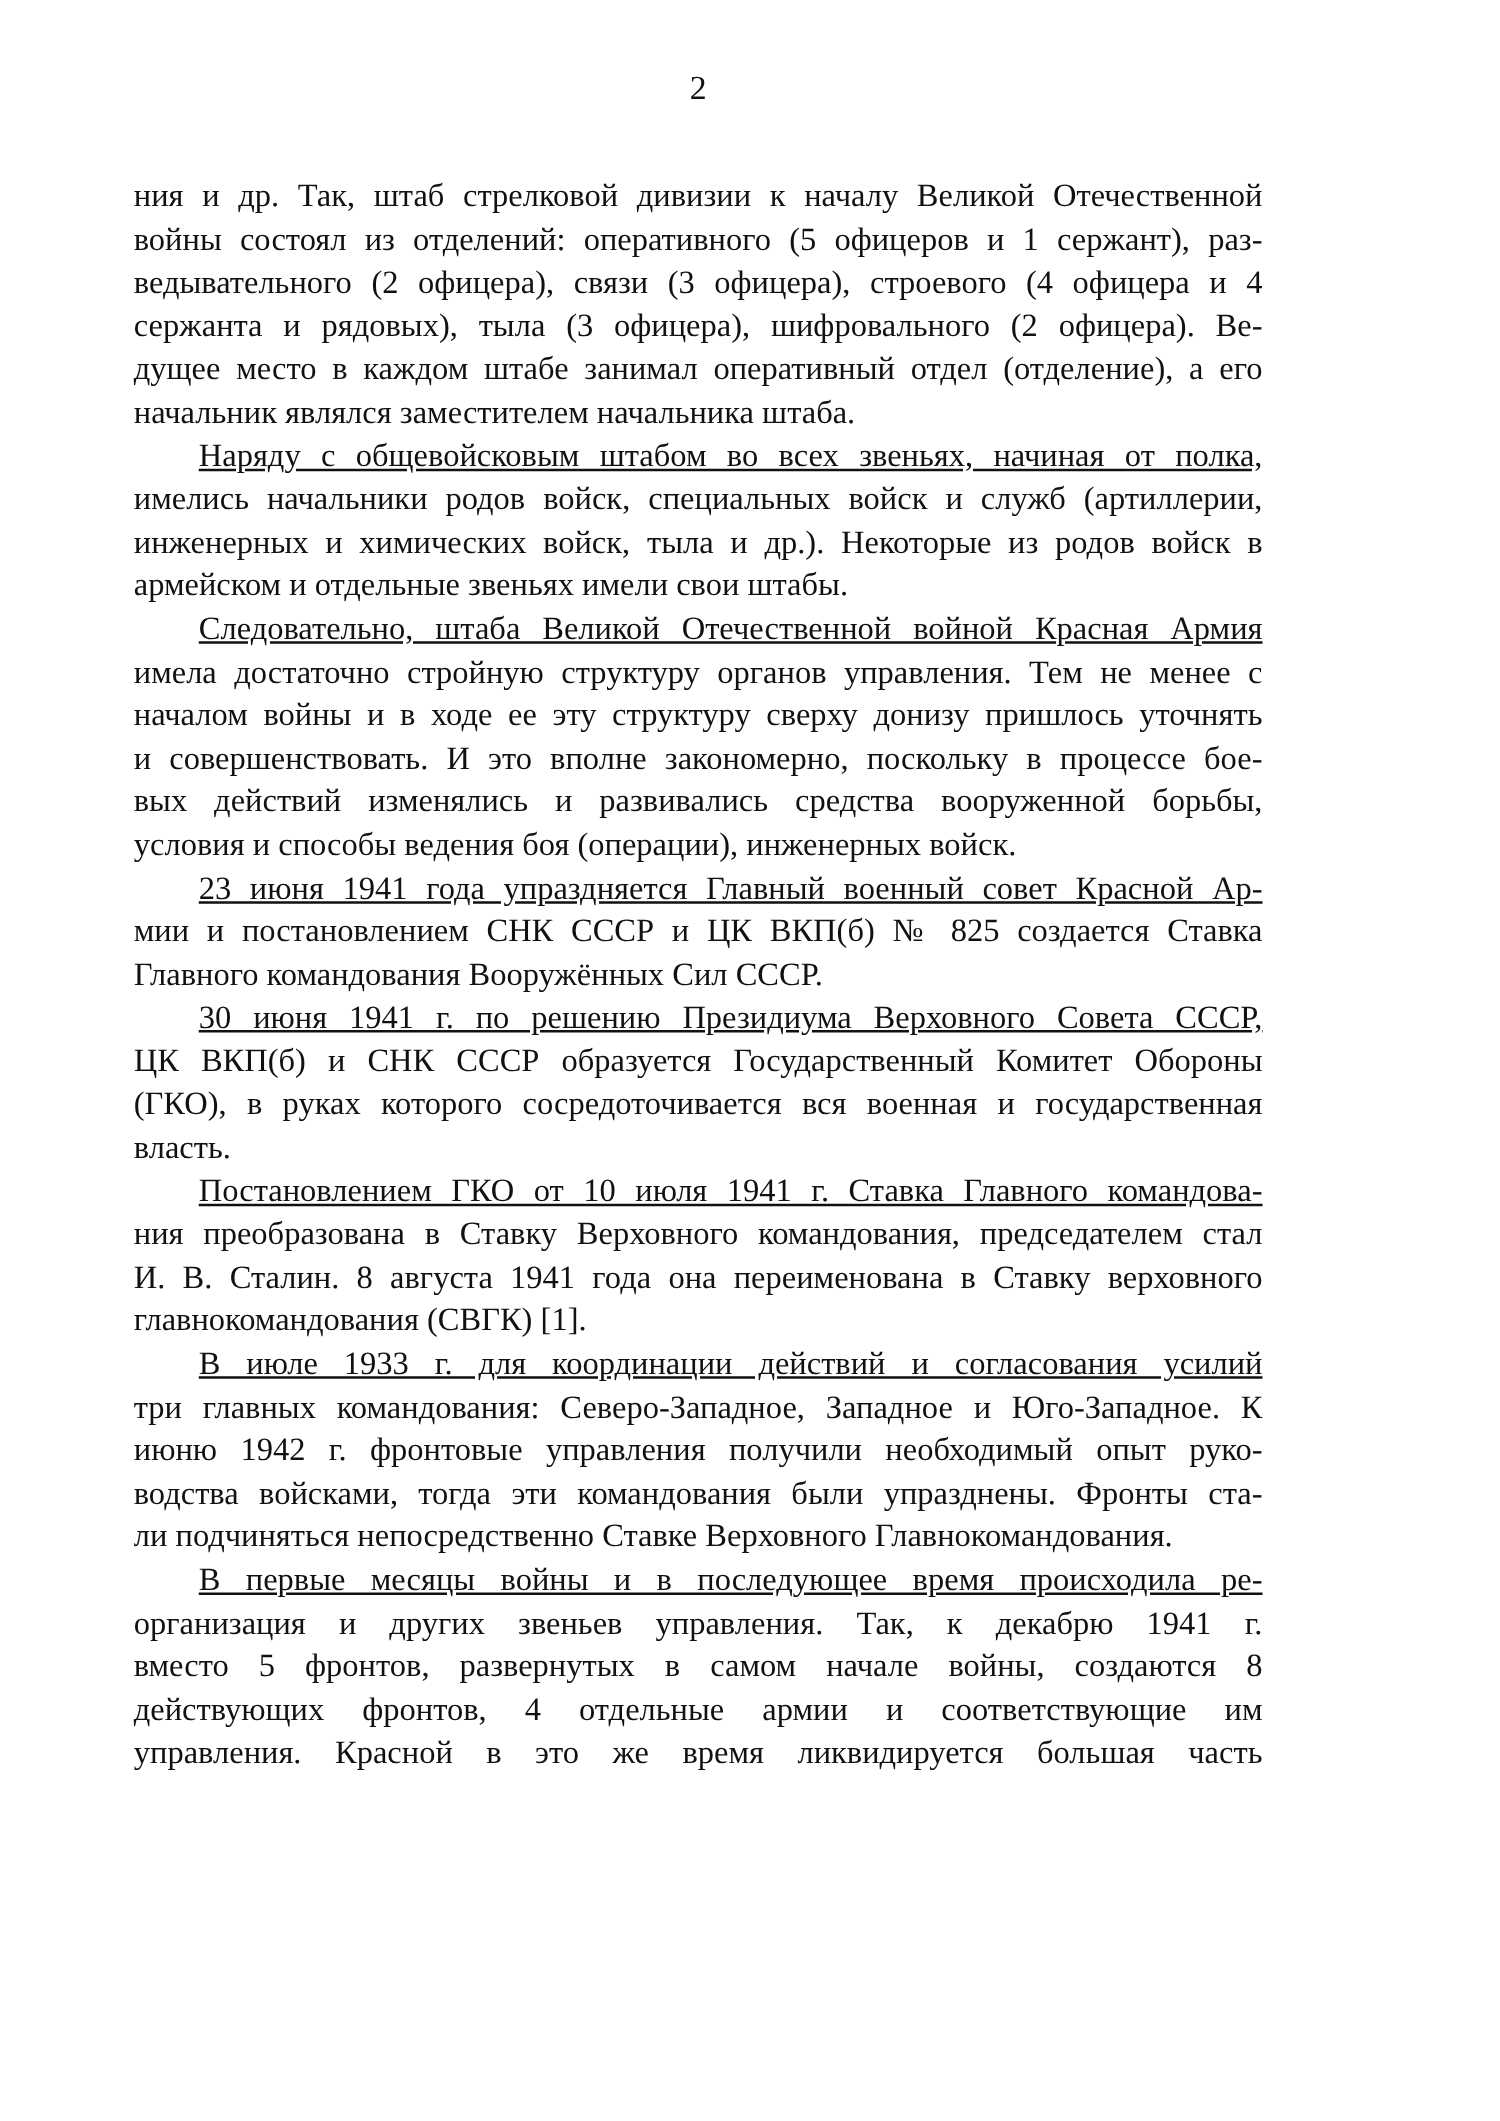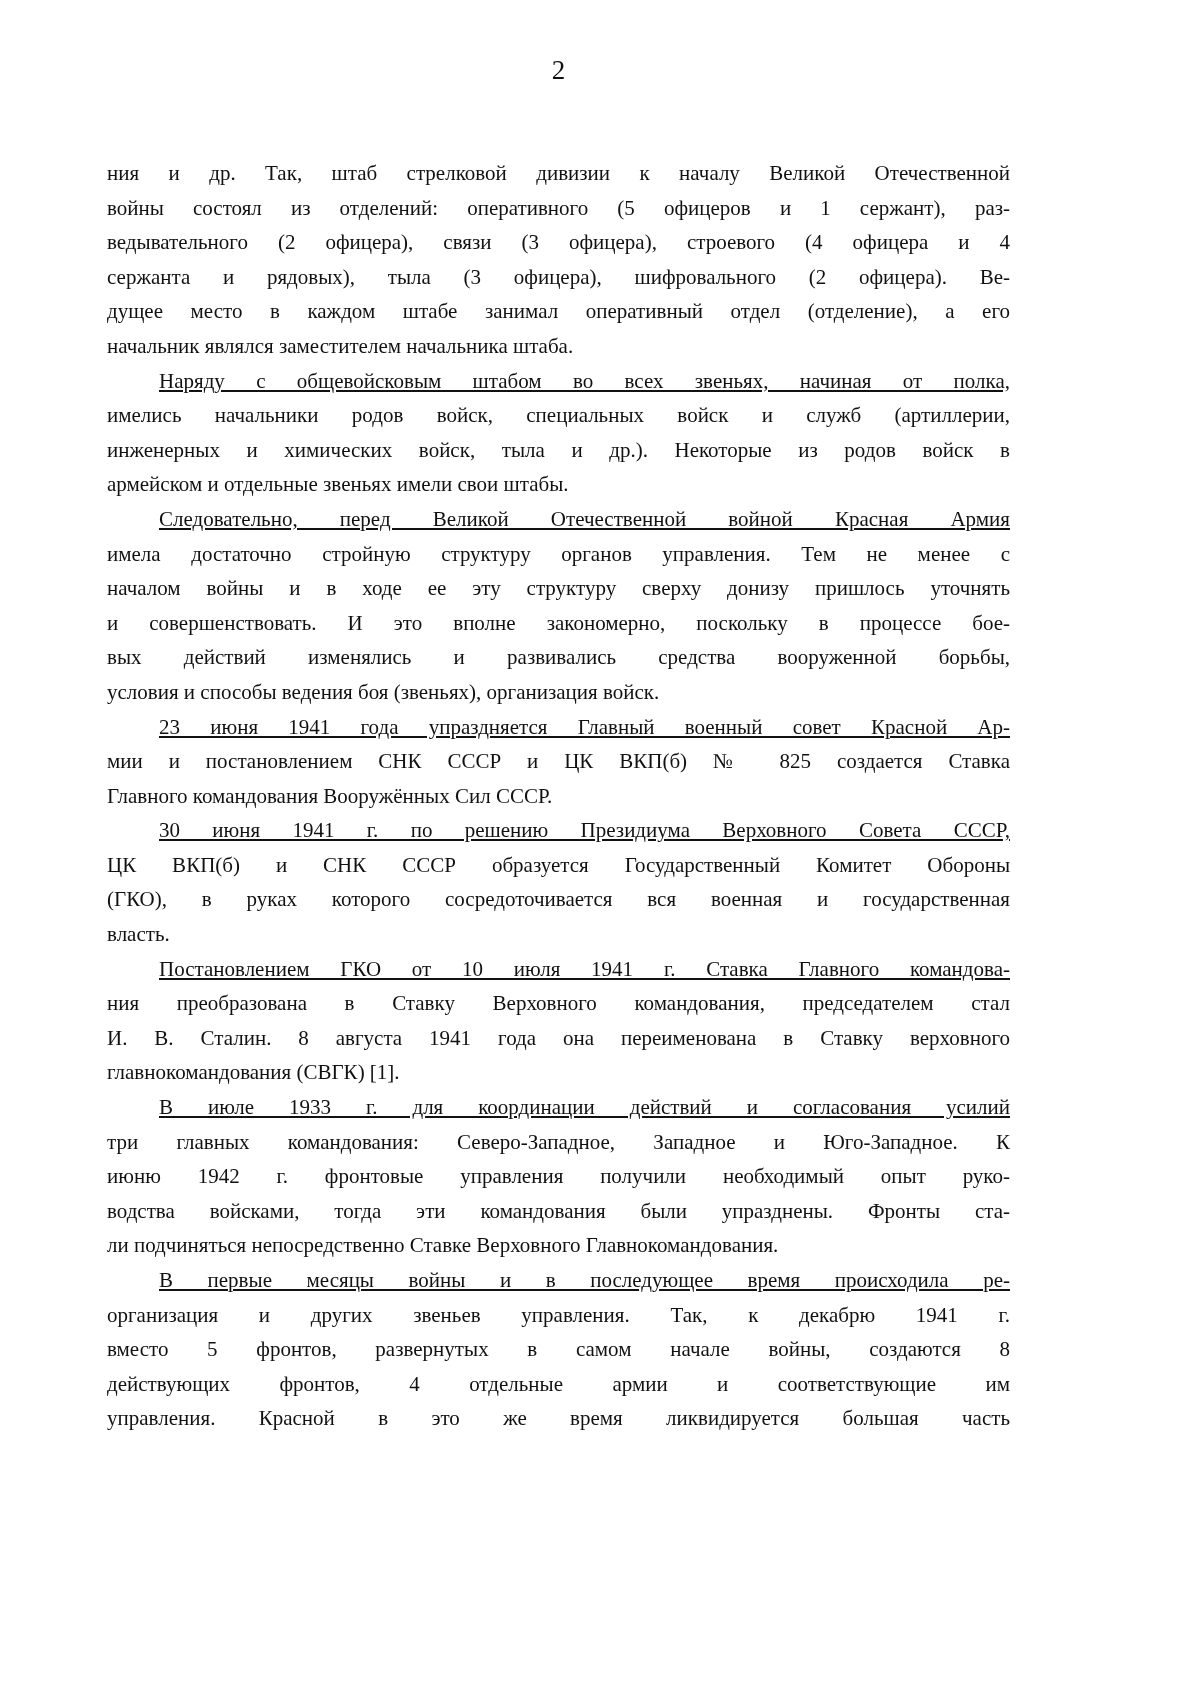--- a/index.html
+++ b/index.html
@@ -21,24 +21,24 @@
     position: absolute;
     top: 54px;
     left: 107px;
     width: 903px;
     text-align: center;
     font-size: 27px;
     line-height: 32px;
   }
   .text-block {
     position: absolute;
-    top: 156px;
+    top: 140px;
     left: 107px;
     width: 903px;
-    font-size: 21px;
+    font-size: 26px;
   }
   .para {
     margin: 0;
     padding: 0;
   }
   .line {
     line-height: 34.6px;
     text-align: justify;
     text-align-last: justify;
     white-space: normal;
@@ -65,26 +65,26 @@
         <div class="line">дущее место в каждом штабе занимал оперативный отдел (отделение), а его</div>
         <div class="line last">начальник являлся заместителем начальника штаба.</div>
       </div>
       <div class="para">
         <div class="line first-indent">Наряду с общевойсковым штабом во всех звеньях, начиная от полка,</div>
         <div class="line">имелись начальники родов войск, специальных войск и служб (артиллерии,</div>
         <div class="line">инженерных и химических войск, тыла и др.). Некоторые из родов войск в</div>
         <div class="line last">армейском и отдельные звеньях имели свои штабы.</div>
       </div>
       <div class="para">
-        <div class="line first-indent">Следовательно, перед Великой Отечественной войной Красная Армия</div>
+        <div class="line first-indent">Следовательно, штаба Великой Отечественной войной Красная Армия</div>
         <div class="line">имела достаточно стройную структуру органов управления. Тем не менее с</div>
         <div class="line">началом войны и в ходе ее эту структуру сверху донизу пришлось уточнять</div>
         <div class="line">и совершенствовать. И это вполне закономерно, поскольку в процессе бое-</div>
         <div class="line">вых действий изменялись и развивались средства вооруженной борьбы,</div>
-        <div class="line last">условия и способы ведения боя (звеньях), организация войск.</div>
+        <div class="line last">условия и способы ведения боя (операции), инженерных войск.</div>
       </div>
       <div class="para">
         <div class="line first-indent">23 июня 1941 года упраздняется Главный военный совет Красной Ар-</div>
         <div class="line">мии и постановлением СНК СССР и ЦК ВКП(б) № 825 создается Ставка</div>
         <div class="line last">Главного командования Вооружённых Сил СССР.</div>
       </div>
       <div class="para">
         <div class="line first-indent">30 июня 1941 г. по решению Президиума Верховного Совета СССР,</div>
         <div class="line">ЦК ВКП(б) и СНК СССР образуется Государственный Комитет Обороны</div>
         <div class="line">(ГКО), в руках которого сосредоточивается вся военная и государственная</div>

